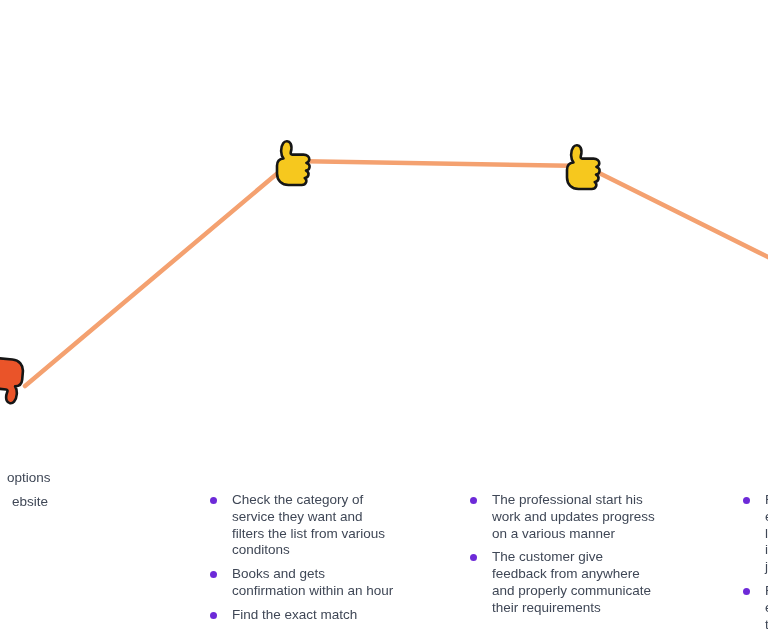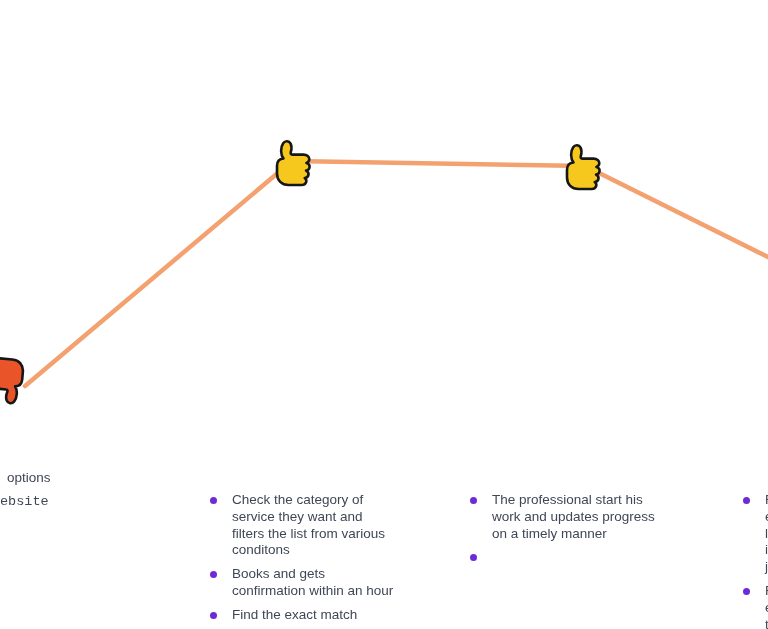--- a/index.html
+++ b/index.html
@@ -55,21 +55,21 @@
     color: var(--text, #3F4756);
   }
   .fragment {
     position: absolute;
     font-size: 13.5px;
     line-height: 16.8px;
     color: var(--text, #3F4756);
     white-space: nowrap;
   }
   .fragment--1 { left: 7px; top: 470px; }
-  .fragment--2 { left: 0px;  top: 494px; font-family: Liberation Mono, monospace; }
+  .fragment--2 { left: 12px;  top: 494px; }
 </style>
 </head>
 <body>
 
 <div class="canvas">
 
   <svg class="curve-svg" viewBox="0 0 768 629">
     <polyline fill="none" stroke-linecap="round" points="25,386 292,161 585,166 806,276" stroke="#F4A170" stroke-width="4.5"></polyline>
   </svg>
 
@@ -111,24 +111,28 @@
       <span class="dot"></span>
       <div class="btext">Find the exact match</div>
     </div>
   </div>
 
   <div class="stage stage--3">
     <div class="bullet">
       <span class="dot"></span>
       <div class="btext">The professional start his
 work and updates progress
-on a timely manner</div>
+on a various manner</div>
     </div>
     <div class="bullet">
       <span class="dot"></span>
+      <div class="btext">The customer give
+feedback from anywhere
+and properly communicate
+their requirements</div>
     </div>
   </div>
 
   <div class="stage stage--4">
     <div class="bullet">
       <span class="dot"></span>
       <div class="btext">F
 e
 l
 i

